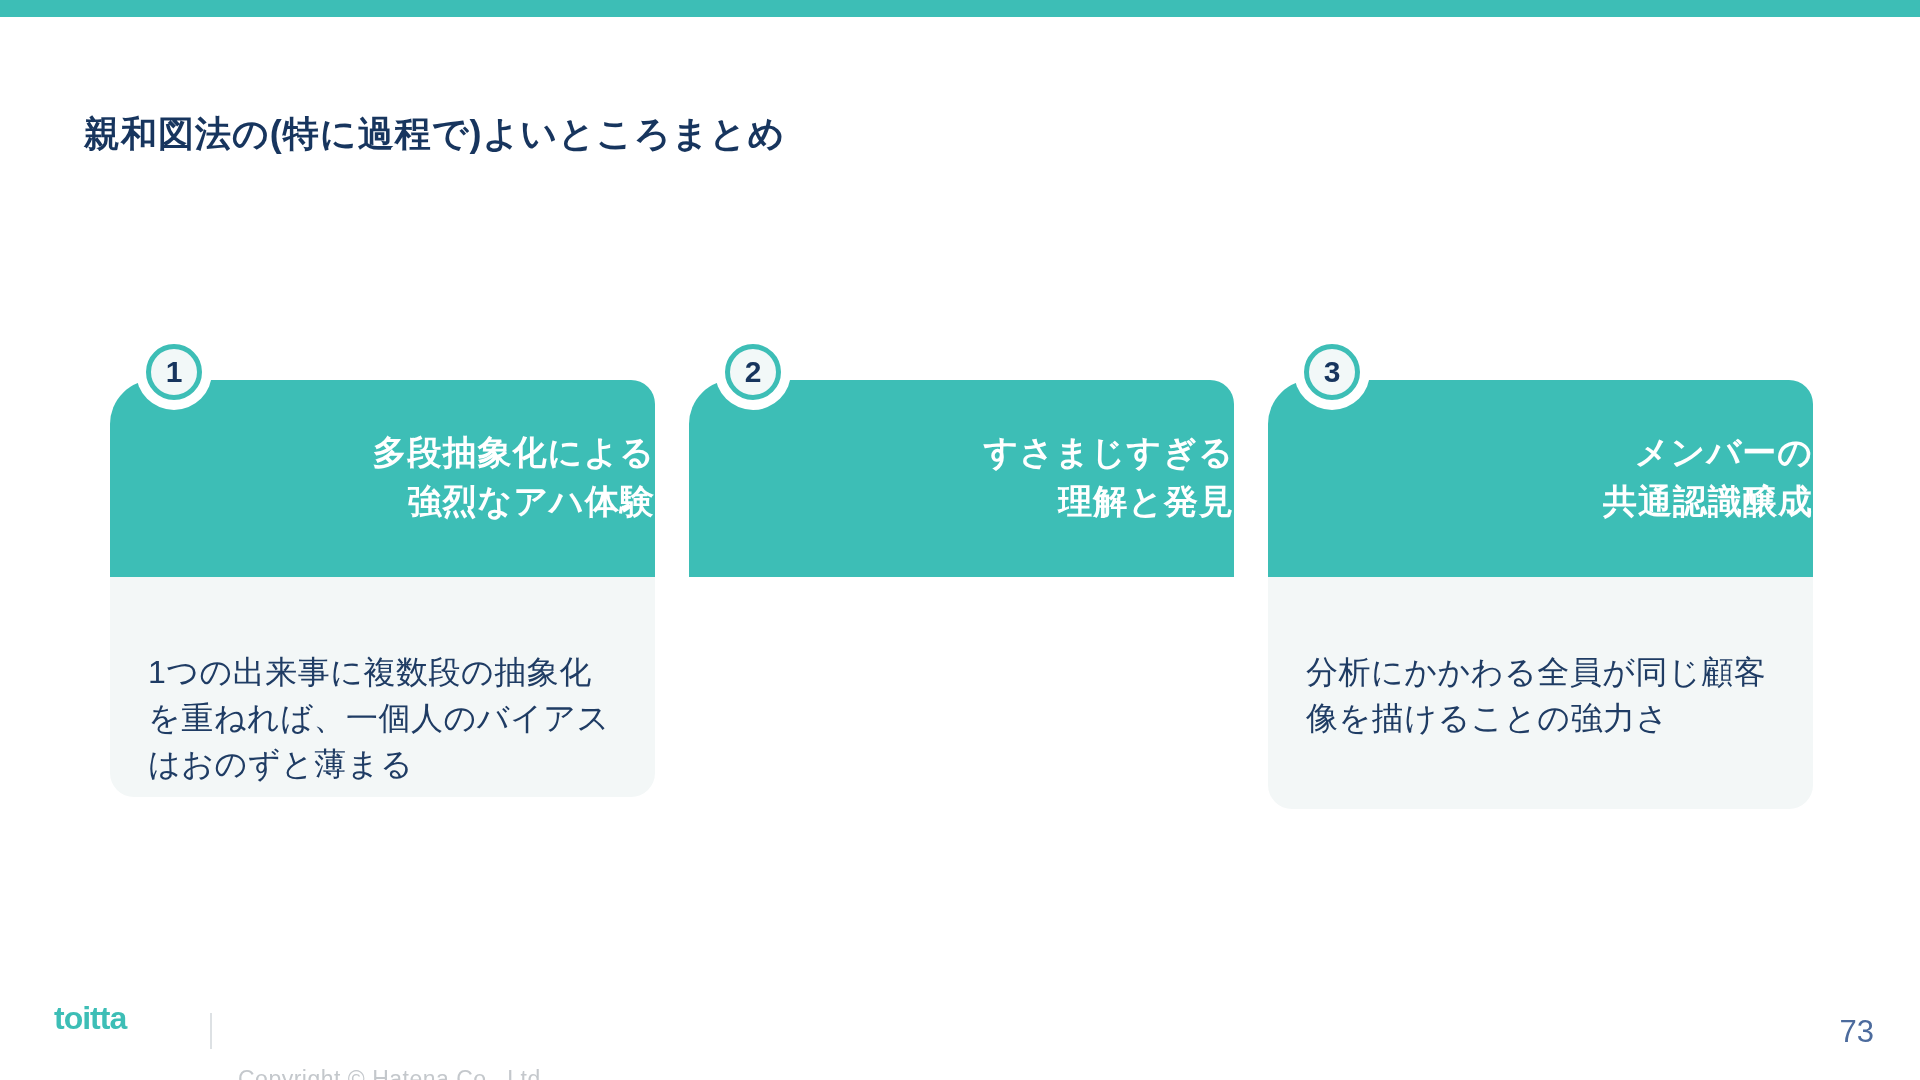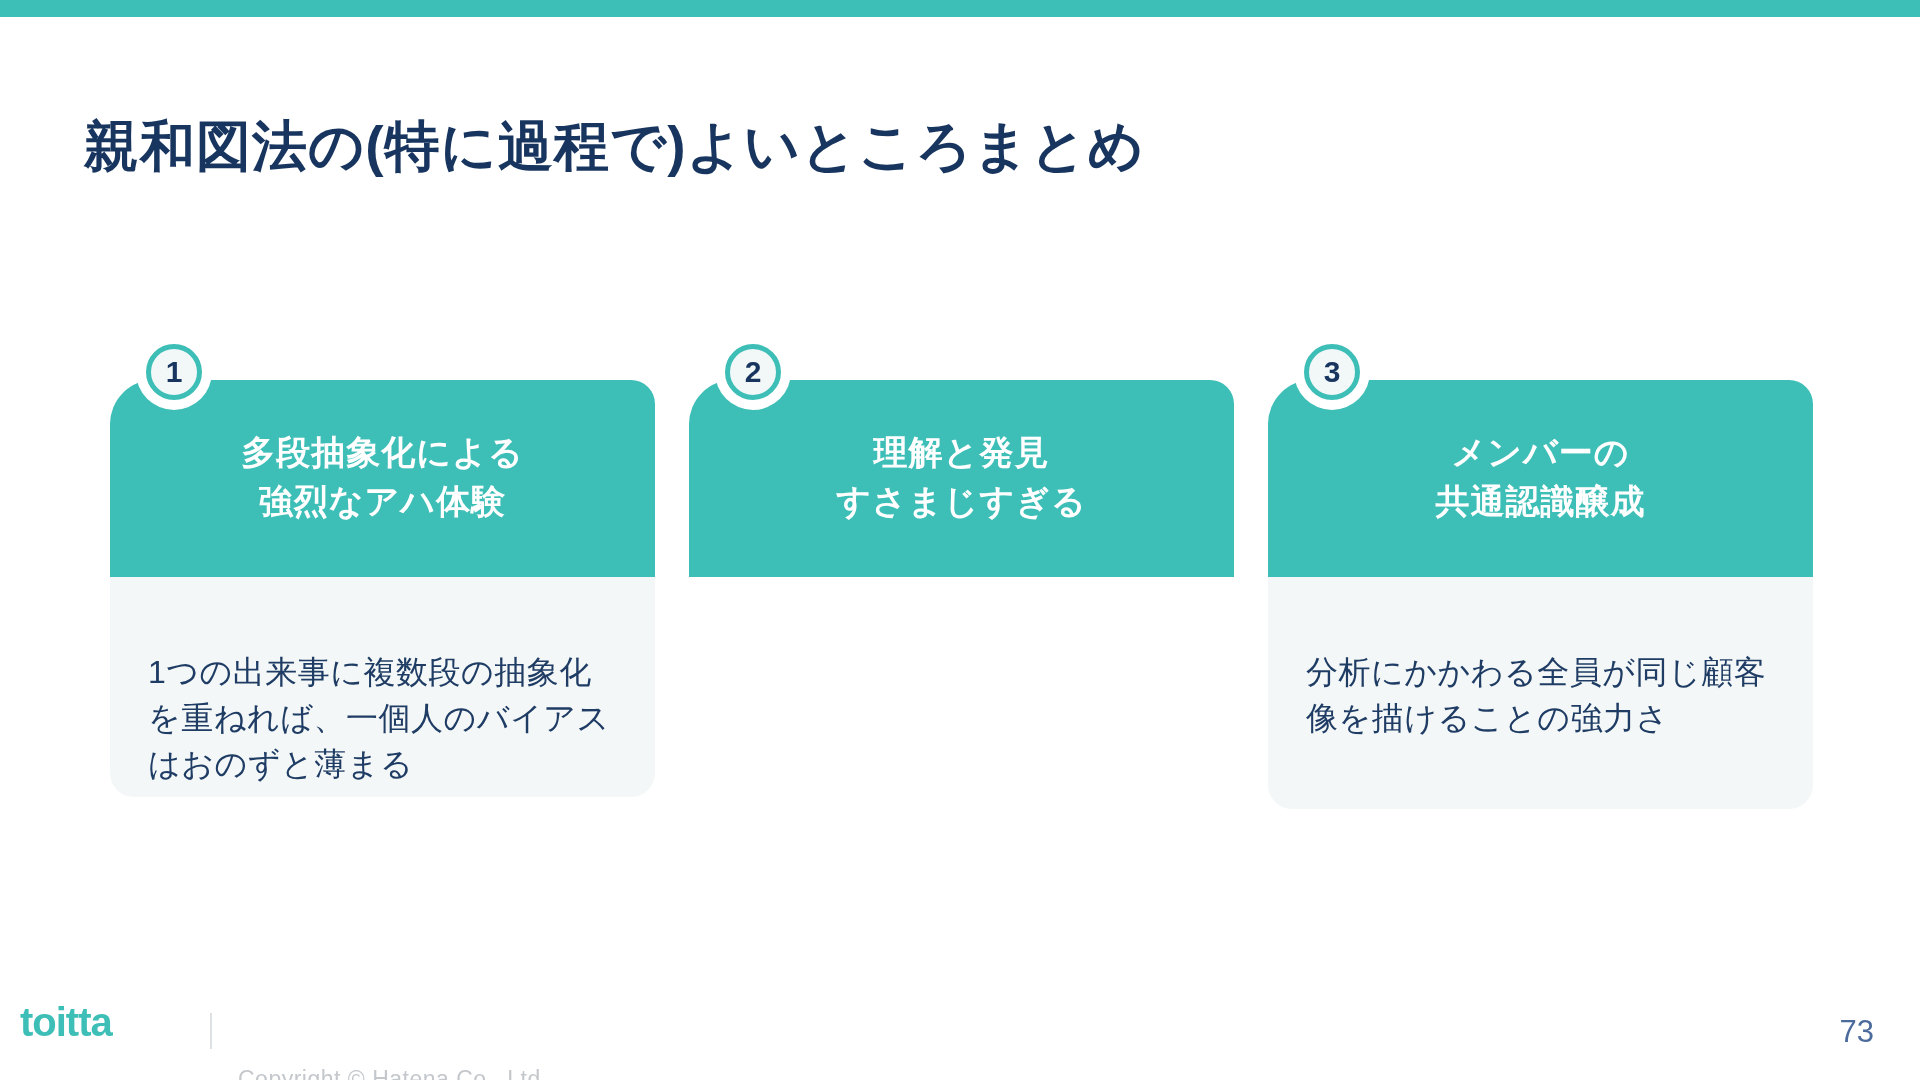--- a/index.html
+++ b/index.html
@@ -13,21 +13,21 @@
   }
 
   .top-bar {
     position: absolute; left: 0; top: 0;
     width: 1920px; height: 17px;
     background: var(--teal);
   }
 
   .slide-title {
     position: absolute; left: 84px; top: 110px;
-    font-size: 55px; font-weight: 800;
+    font-size: 36px; font-weight: 800;
     color: var(--navy);
     letter-spacing: 1px;
     white-space: nowrap;
   }
 
   .cards-row {
     position: absolute; left: 110px; top: 380px;
     display: flex; gap: 34px;
     align-items: flex-start;
   }
@@ -56,41 +56,42 @@
     border-radius: 44px 24px 0 0;
     text-align: center;
     padding-top: 48px;
     color: #ffffff;
     z-index: 1;
   }
   .card-header .line {
     font-size: 34px; font-weight: 800;
     line-height: 1.45;
     letter-spacing: 1px;
+    text-align: right;
   }
 
   .card-body {
     background: var(--card_body_bg);
     border-radius: 0 0 24px 24px;
     padding: 64px 34px 0 38px;
   }
   .card-body p {
     font-size: 32px;
     line-height: 1.43;
     color: var(--body_text);
     letter-spacing: 0.5px;
     margin-top: 9px;
   }
   .card-1 .card-body { min-height: 220px; }
   .card-2 .card-body { min-height: 232px; }
   .card-3 .card-body { min-height: 232px; }
 
   .footer-logo {
-    position: absolute; left: 20px; top: 1000px;
-    font-size: 40px; font-weight: 800;
+    position: absolute; left: 54px; top: 1000px;
+    font-size: 32px; font-weight: 800;
     letter-spacing: -1px;
     color: var(--teal);
   }
   .footer-divider {
     position: absolute; left: 210px; top: 1013px;
     width: 2px; height: 36px;
     background: var(--divider_gray);
   }
   .footer-copyright {
     position: absolute; left: 238px; top: 1018px;
@@ -126,22 +127,22 @@
     <div class="card-body">
       <p>1つの出来事に複数段の抽象化を重ねれば、一個人のバイアスはおのずと薄まる</p>
     </div>
   </section>
 
   <section class="card card-2">
     <div class="card-badge">
       <span>2</span>
     </div>
     <header class="card-header">
+      <div class="line">すさまじすぎる</div>
       <div class="line">理解と発見</div>
-      <div class="line">すさまじすぎる</div>
     </header>
   </section>
 
   <section class="card card-3">
     <div class="card-badge">
       <span>3</span>
     </div>
     <header class="card-header">
       <div class="line">メンバーの</div>
       <div class="line">共通認識醸成</div>

